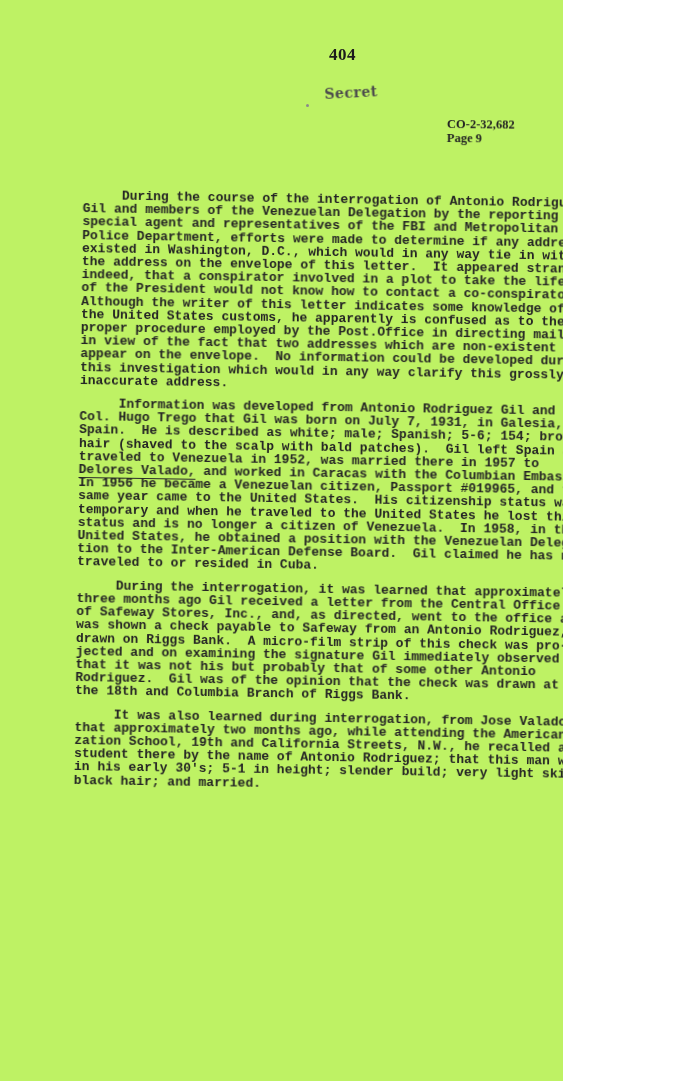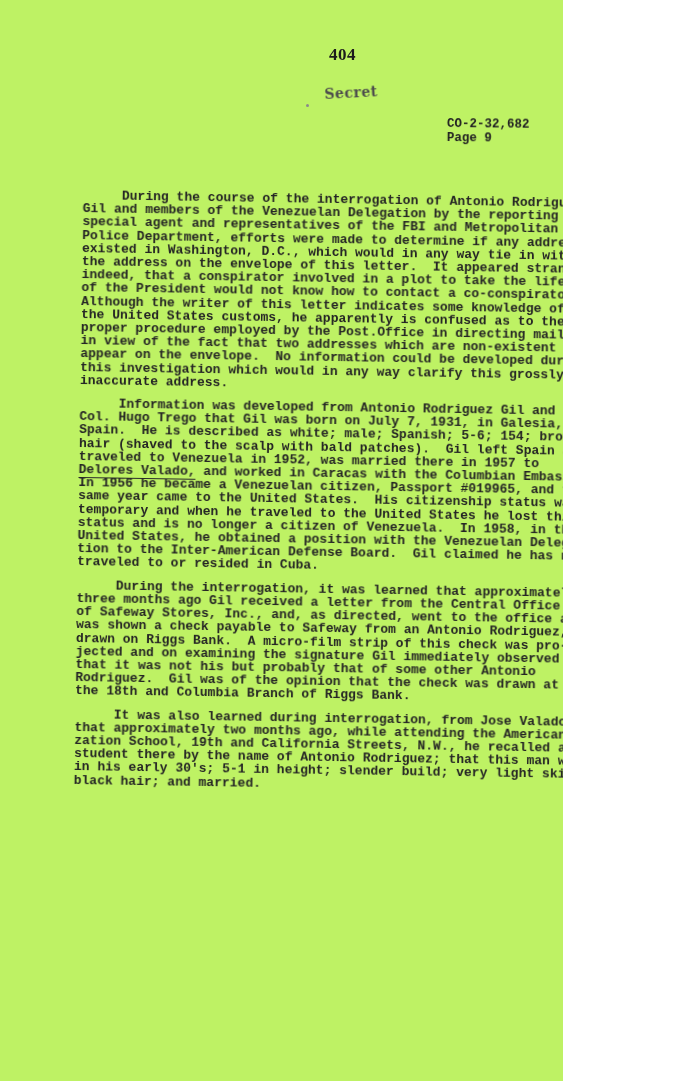--- a/index.html
+++ b/index.html
@@ -52,20 +52,21 @@
     position: absolute;
     left: 447px;
     top: 117px;
     font-size: 12.5px;
     font-weight: 700;
     line-height: 14px;
     color: #222222;
     transform: rotate(0.5deg);
     transform-origin: left top;
     filter: blur(0.15px);
+    font-family: Liberation Serif, serif;
   }
   .body-text {
     position: absolute;
     left: 83px;
     top: 189px;
     width: 534px;
     transform: rotate(0.9deg);
     transform-origin: 0 0;
     font-size: 13px;
     font-weight: 700;

